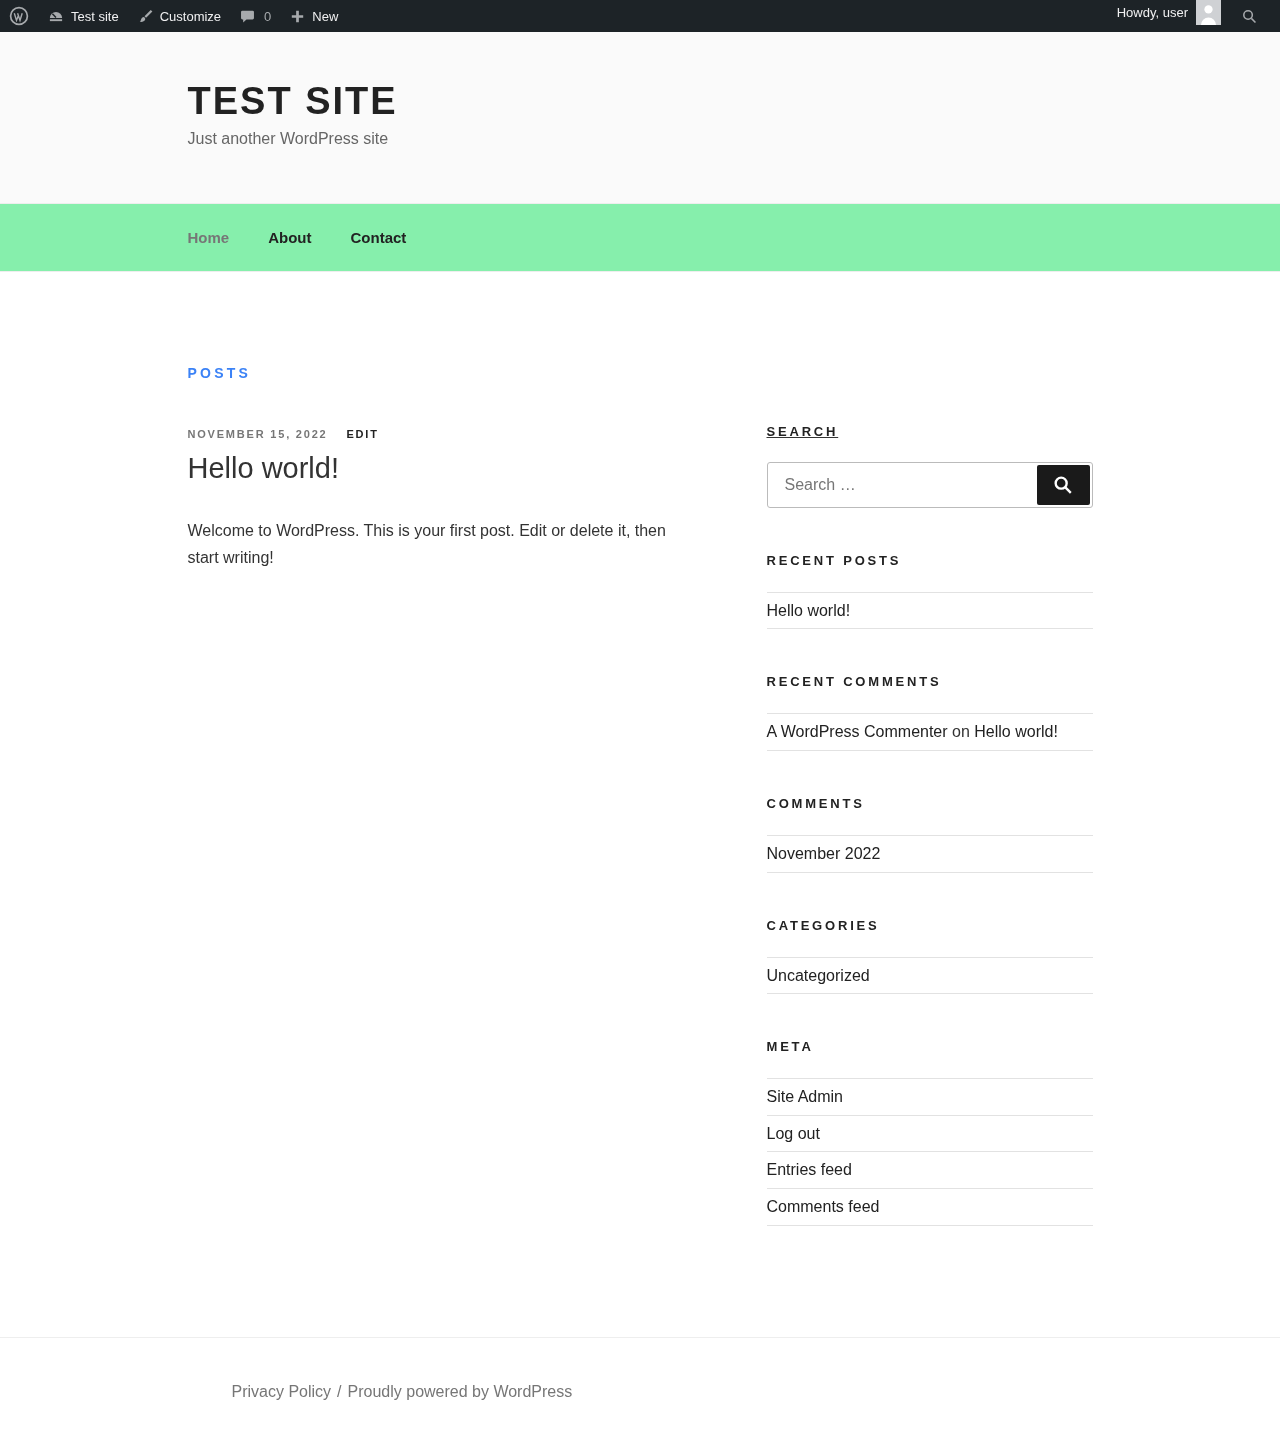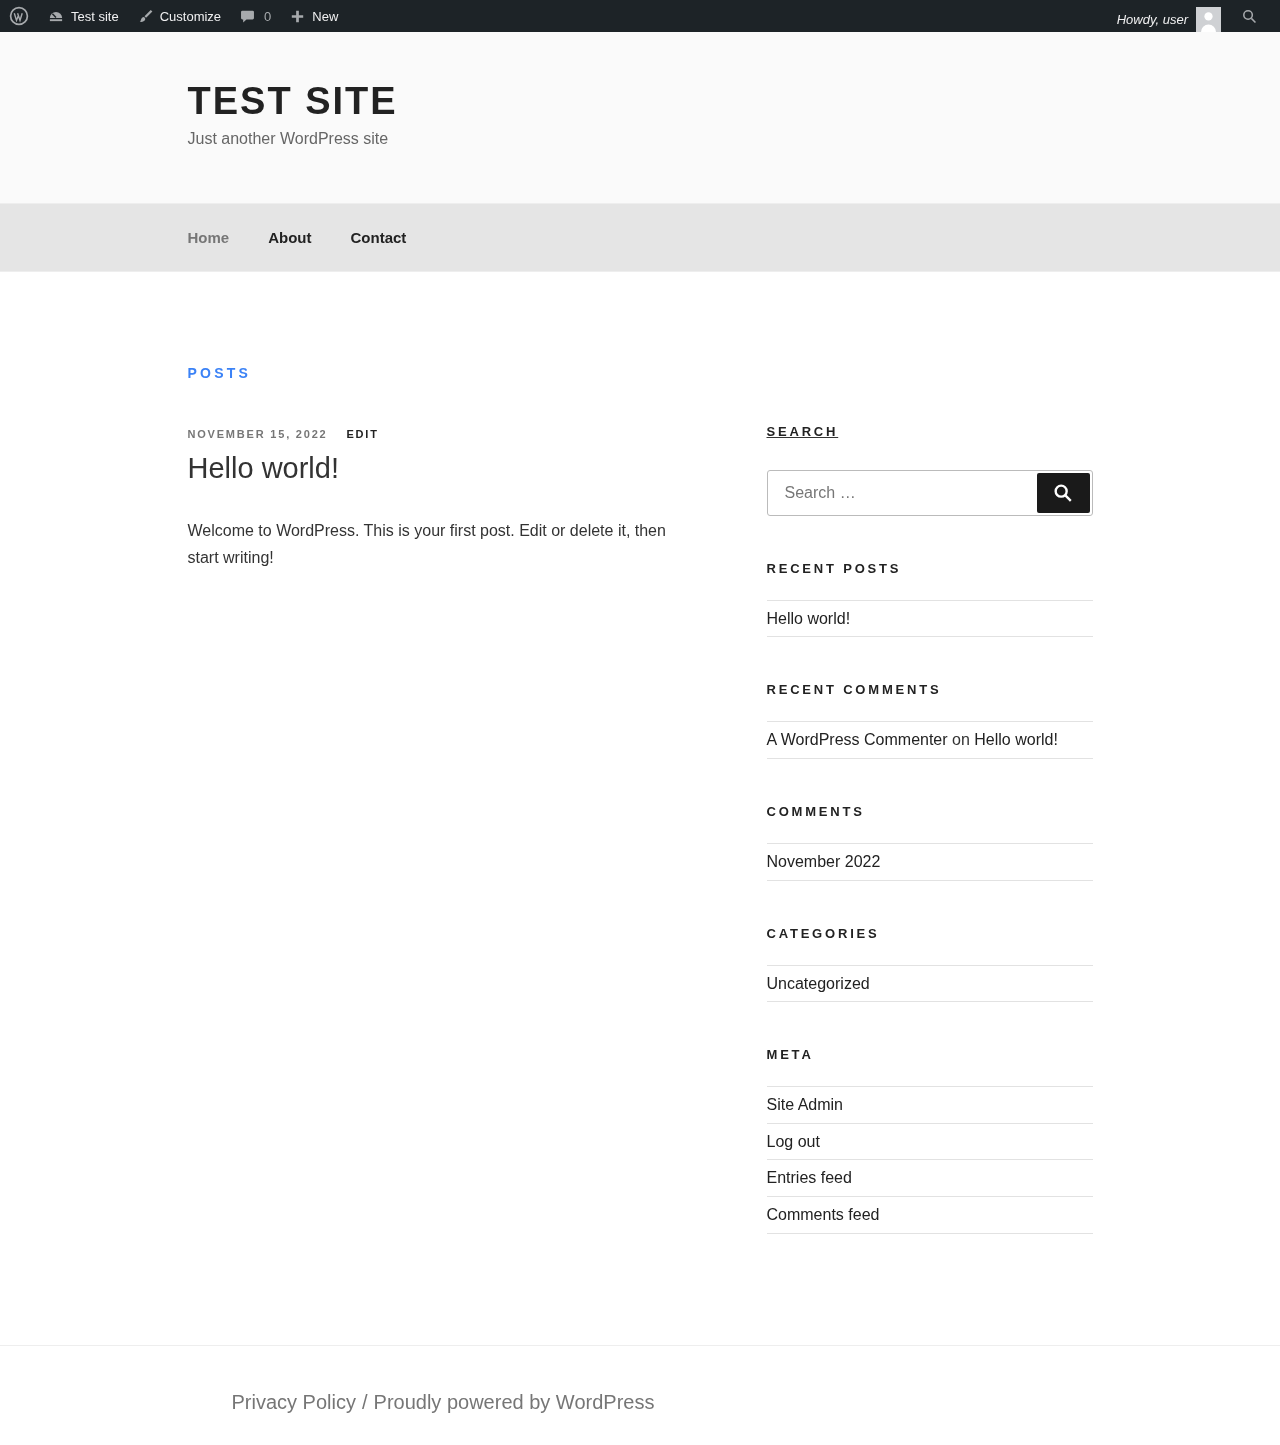--- a/index.html
+++ b/index.html
@@ -12,36 +12,36 @@
     height: 32px; background: #1d2327; color: #f0f0f1;
     display: flex; align-items: center; font-size: 13px;
     padding: 0 12px 0 0;
   }
   .ab-item {
     display: flex; align-items: center; gap: 6px;
     height: 32px; padding: 0 9px; color: #f0f0f1; white-space: nowrap;
   }
   .ab-item svg { display: block; }
   .ab-count { color: #a7aaad; padding-left: 2px; }
-  .ab-right { margin-left: auto; display: flex; align-items: flex-end; font-style: italic; }
+  .ab-right { margin-left: auto; display: flex; align-items: flex-start; }
   .ab-howdy { display: flex; align-items: center; gap: 8px; padding: 0 8px; }
   .avatar { width: 25px; height: 25px; background: #cfd1d4; overflow: hidden; }
   .ab-search { padding: 0 10px 0 12px; display: flex; align-items: center; height: 32px; }
 
   
   .site-header { background: #fafafa; padding: 49px 0 55px; }
   .inner { width: 905px; margin: 0 auto; }
   .site-title {
     font-size: 38px; font-weight: 800; letter-spacing: 2px;
     color: #222; line-height: 1.1;
   }
   .site-tagline { margin-top: 7px; font-size: 16px; color: #666; }
 
   
-  .top-nav { background: #e5e5e5; border-top: 1px solid #eee; border-bottom: 1px solid #eee; }
+  .top-nav { background: #86efac; border-top: 1px solid #eee; border-bottom: 1px solid #eee; }
   .top-nav .inner { display: flex; }
   .nav-link {
     display: block; padding: 25px 0; margin-right: 39px;
     font-size: 15px; font-weight: 700; color: #222;
   }
   .nav-link.current { color: #767676; }
 
   
   .content { display: flex; justify-content: space-between; padding-top: 93px; margin-bottom: 111px; }
   .main-col { width: 500px; }
@@ -58,40 +58,40 @@
   .post-title { margin-top: 9px; font-size: 29px; font-weight: 400; color: #333; line-height: 1.3; }
   .post-body { margin-top: 29px; font-size: 16px; line-height: 1.72; color: #333; }
 
   
   .widget { margin-top: 46px; }
   .widget:first-child { margin-top: 0; text-decoration: underline; }
   .widget-title {
     font-size: 13px; font-weight: 700; letter-spacing: 2.8px;
     color: #222; line-height: 1;
   }
-  .search-form { position: relative; margin-top: 32px; }
+  .search-form { position: relative; margin-top: 24px; }
   .search-input {
     width: 100%; height: 46px; border: 1px solid #bbb; border-radius: 3px;
     background: #fff; padding: 2px 62px 2px 17px; font-size: 16px; color: #333;
     font-family: "Liberation Sans", sans-serif; outline: none;
   }
   .search-input::placeholder { color: #767676; opacity: 1; }
   .search-submit {
     position: absolute; top: 3px; right: 3px; bottom: 3px; width: 53px;
     background: #1a1a1a; border: 0; border-radius: 2px; cursor: pointer;
     display: flex; align-items: center; justify-content: center;
   }
   .widget-list { list-style: none; margin-top: 25px; border-top: 1px solid #e2e2e2; }
   .widget-list li { border-bottom: 1px solid #e2e2e2; padding: 9px 0; font-size: 16px; line-height: 1.1; }
   .widget-list li, .widget-list a { color: #222; }
   .comment-on { color: #333; }
 
   
   .site-footer { border-top: 1px solid #eee; padding: 45px 0 33px; }
-  .site-footer .inner { font-size: 20px; color: #767676; padding-left: 44px; }
+  .site-footer .inner { font-size: 16px; color: #767676; padding-left: 44px; }
   .site-footer a { color: #767676; }
   .footer-sep { margin: 0 6px; }
 </style>
 </head>
 <body>
 
 <div class="admin-bar">
   <a class="ab-item">
     <svg viewBox="0 0 20 20" width="20" height="20">
       <circle cx="10" cy="10" r="8.4" fill="none" stroke="#a7aaad" stroke-width="1.7"></circle>

